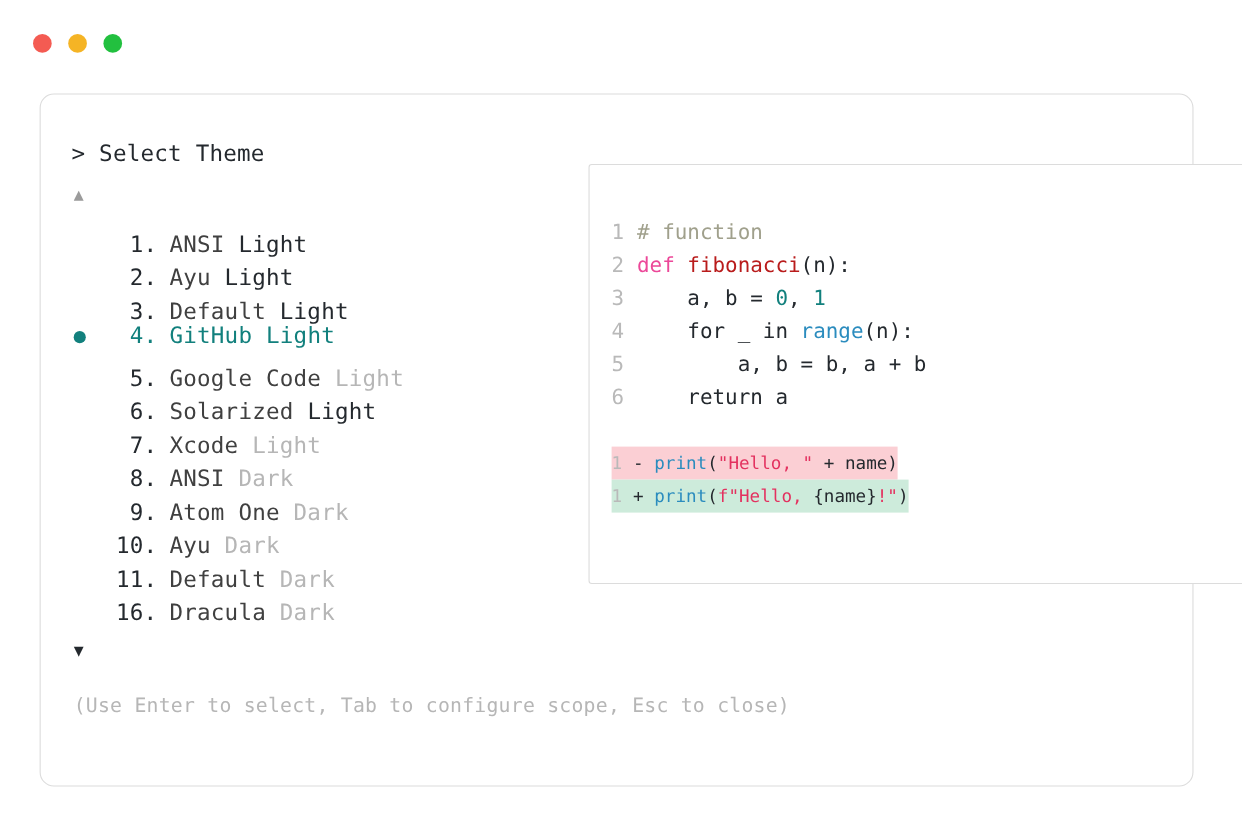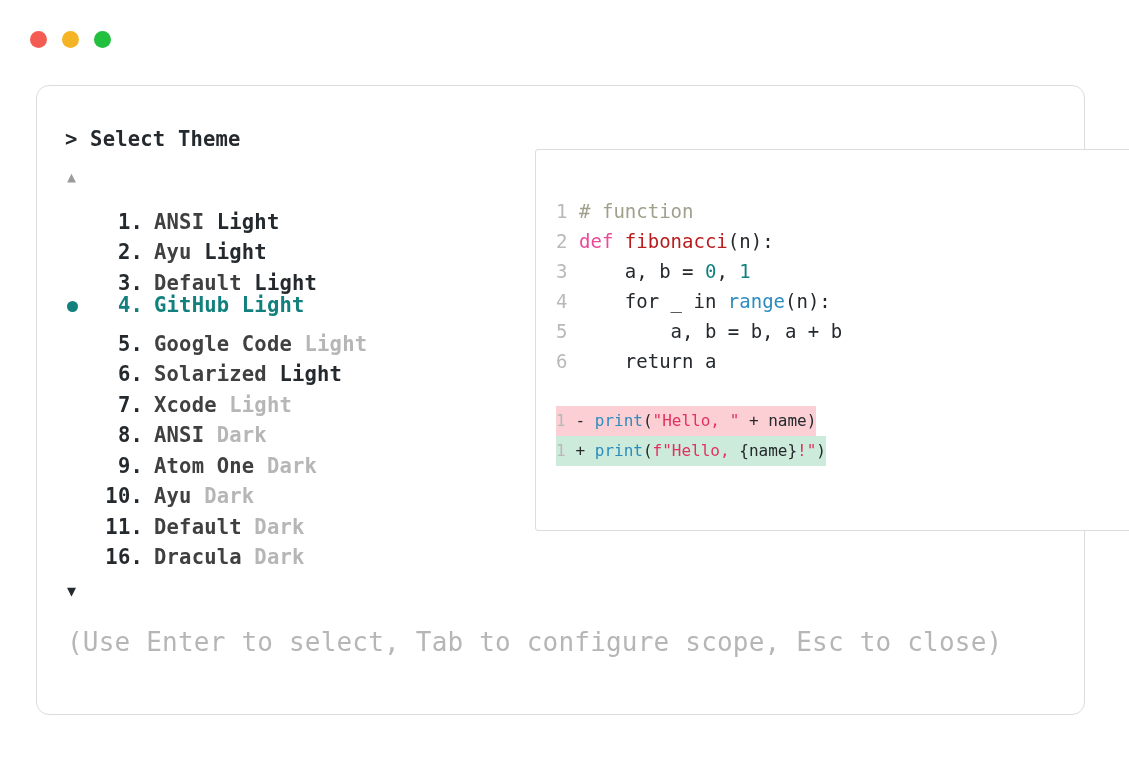--- a/index.html
+++ b/index.html
@@ -51,21 +51,20 @@
     box-sizing: border-box;
   }
 
   .columns {
     display: flex;
     align-items: flex-start;
   }
   .col-left {
     width: 470px;
     flex: 0 0 470px;
-    font-weight: bold;
   }
   .col-right {
     flex: 1 1 auto;
   }
 
   
   .heading {
     font-size: 20.5px;
     line-height: 26px;
     color: #24292e;
@@ -175,21 +174,21 @@
   }
   .diff-wrap { padding-left: 20px; height: 30px; }
   .diff-del { background: #fbcfd4; }
   .diff-add { background: #cdebdb; }
   .diff-sign { color: #24292e; }
 
   
   .footer-hint {
     margin-top: 26px;
     margin-left: 2px;
-    font-size: 26px;
+    font-size: 18px;
     line-height: 28px;
     color: #b6b6b6;
     letter-spacing: 0.2px;
     white-space: pre;
   }
 </style>
 </head>
 <body>
 
 <div class="traffic-lights">

